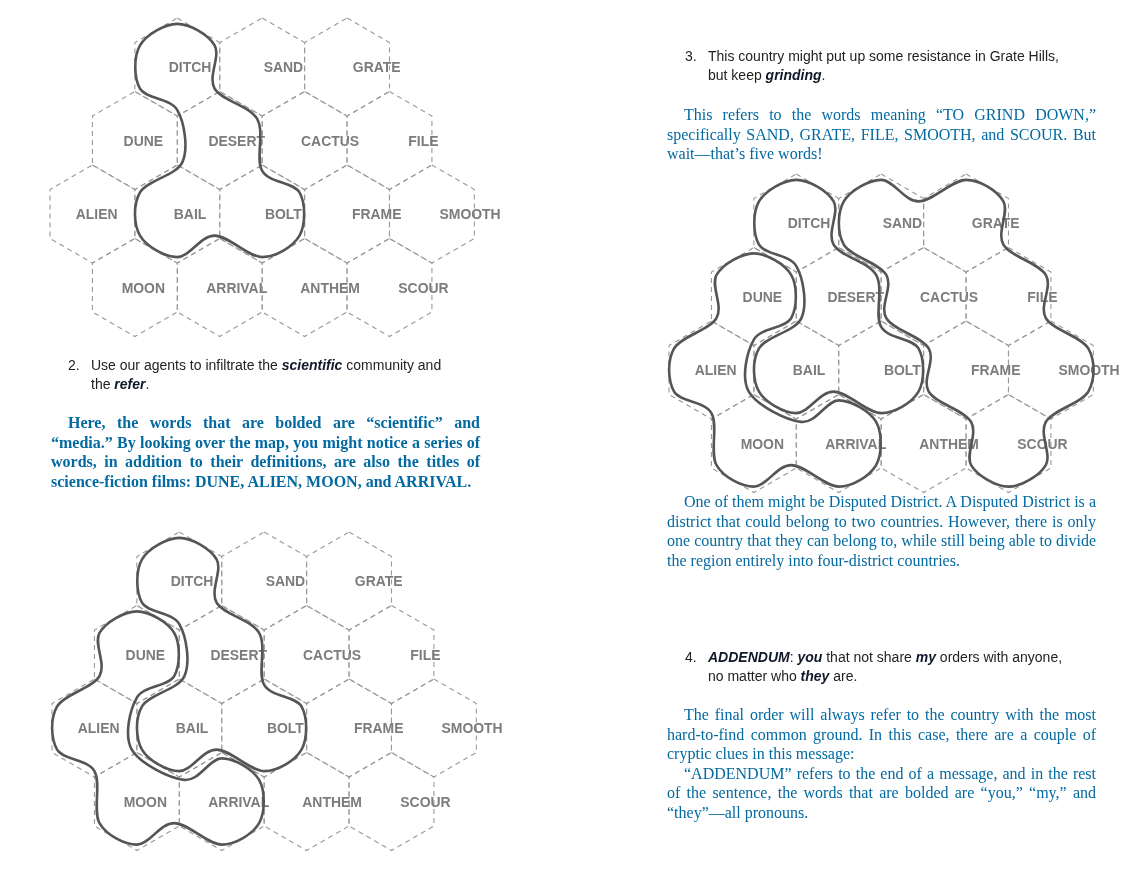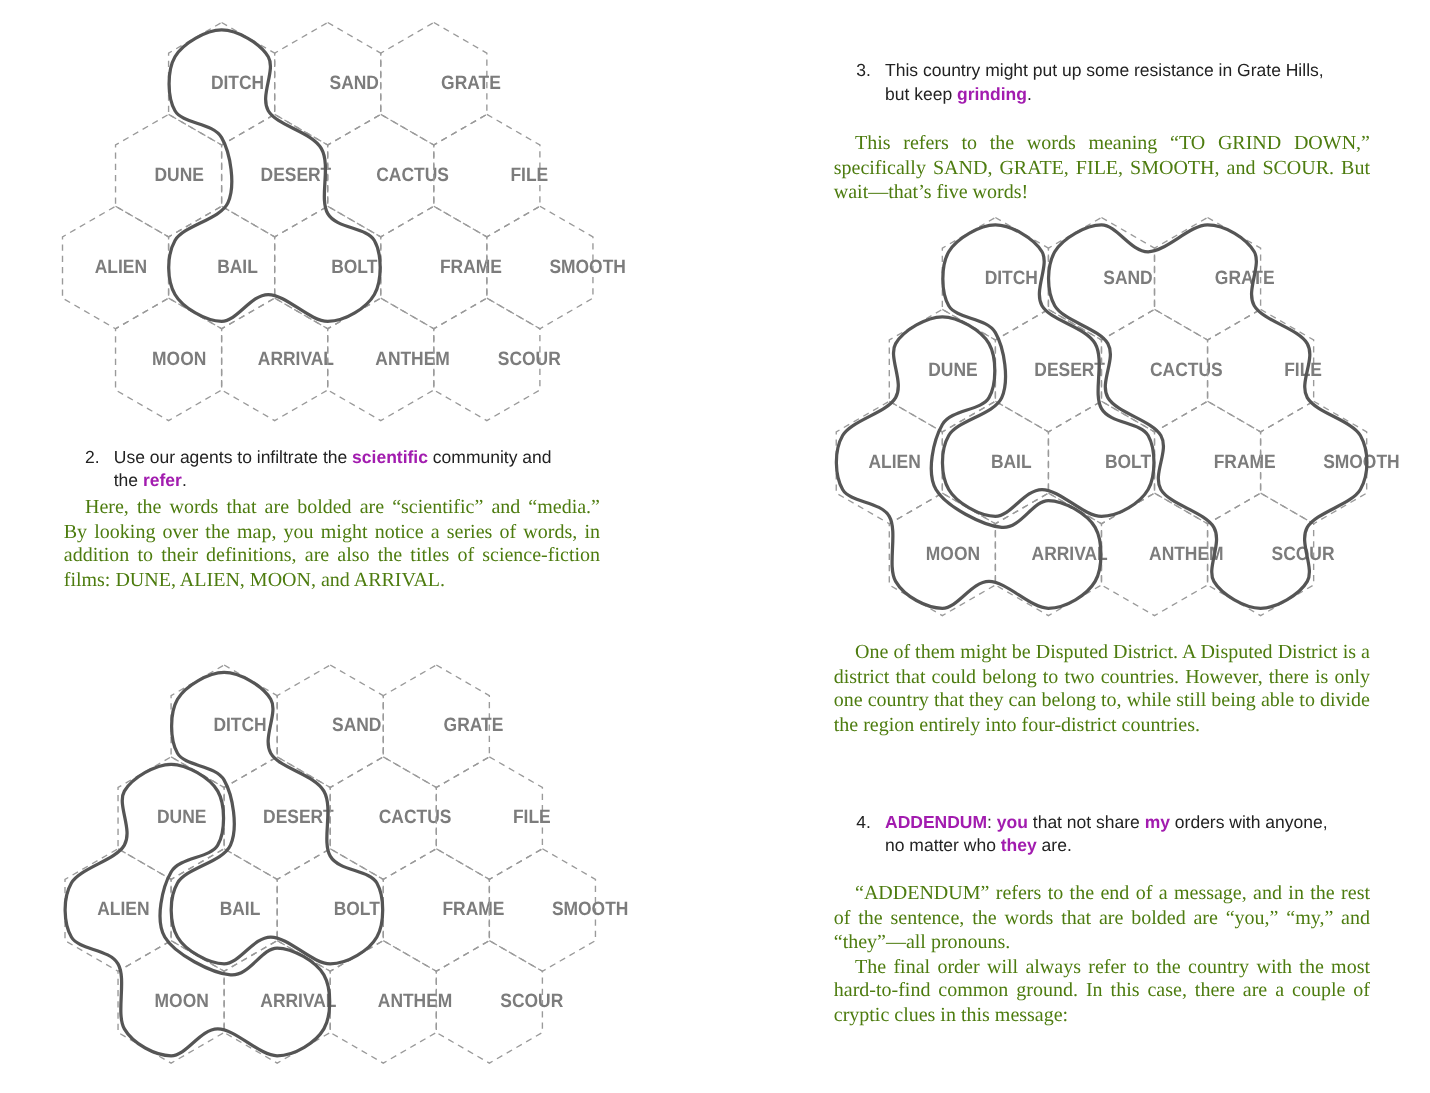--- a/index.html
+++ b/index.html
@@ -8,22 +8,22 @@
   .page-left { left:0; width:572px; }
   .page-right { left:572px; width:572px; }
   .map { position:absolute; }
   .map svg { display:block; overflow:visible; }
   .hex { fill:none; stroke:#9a9a9a; stroke-width:1.1; stroke-dasharray:5 4; }
   .hex-label { font-family:"Liberation Sans", sans-serif; font-weight:bold; font-size:15.5px; fill:#7c7c7c; text-anchor:middle; dominant-baseline:central; transform-box:fill-box; transform-origin:center; }
   .border { fill:none; stroke:#555555; stroke-width:2.6; stroke-linejoin:round; stroke-linecap:round; }
   .order { position:absolute; font-family:"Liberation Sans", sans-serif; font-size:14px; line-height:19px; color:#222; }
   .order .num { position:absolute; left:0; top:0; }
   .order .txt { margin-left:23px; display:block; }
-  .order b { font-weight:bold; color:#a21caf; }
-  .prose { position:absolute; font-family:"Liberation Serif", serif; font-size:16px; line-height:19.6px; color:#4d7c0f; text-align:justify; }
+  .order b { font-weight:bold; color:#0f172a;font-style:italic; }
+  .prose { position:absolute; font-family:"Liberation Serif", serif; font-size:16px; line-height:19.6px; color:#0369a1; text-align:justify; }
   .prose p { margin:0; text-indent:17px; }
 </style>
 </head>
 <body>
 
 <div class="page page-left">
   <div class="map" id="map-1" style="left:48px; top:16px;">
       <svg width="428.3524478543749" height="322.5">
         <g transform="translate(2,2)">
           <polygon points="127.30573435631247,0 169.74097914174996,24.500000000000004 169.74097914174996,73.5 127.30573435631247,98 84.87048957087498,73.5 84.87048957087498,24.499999999999993" class="hex"></polygon>
@@ -61,21 +61,21 @@
           <path d="M127.3,5.9 C139.8,5.9 158.4,16.7 164.6,27.4 C170.9,38.2 157.6,58.3 164.6,70.6 C171.7,82.8 199.2,87.2 207.1,100.9 C215.0,114.7 205.1,140.6 212.2,152.9 C219.2,165.1 243.3,163.7 249.5,174.4 C255.7,185.2 255.7,206.8 249.5,217.6 C243.3,228.3 226.3,239.1 212.2,239.1 C198.0,239.1 178.8,217.6 164.6,217.6 C150.5,217.6 139.8,239.1 127.3,239.1 C114.9,239.1 96.2,228.3 90.0,217.6 C83.7,206.8 82.9,186.7 90.0,174.4 C97.0,162.2 126.2,157.8 132.4,144.1 C138.6,130.3 134.4,104.4 127.3,92.1 C120.2,79.9 96.2,81.3 90.0,70.6 C83.7,59.8 83.7,38.2 90.0,27.4 C96.2,16.7 114.9,5.9 127.3,5.9Z" class="border"></path>
         </g>
       </svg>
     </div>
 
   <div class="order" style="left:68px; top:356px; width:380px;">
     <span class="num">2.</span>
     <span class="txt"><span>Use our agents to infiltrate the </span><b>scientific</b><span> community and the </span><b>refer</b><span>.</span></span>
   </div>
 
-  <div class="prose" style="left:51px; top:396px; width:429px;">
+  <div class="prose" style="left:51px; top:413px; width:429px;font-weight:bold;">
     <p>Here, the words that are bolded are “scientific” and “media.” By looking over the map, you might notice a series of words, in addition to their definitions, are also the titles of science-fiction films: DUNE, ALIEN, MOON, and ARRIVAL.</p>
   </div>
 
   <div class="map" id="map-2" style="left:50px; top:530px;">
       <svg width="428.3524478543749" height="322.5">
         <g transform="translate(2,2)">
           <polygon points="127.30573435631247,0 169.74097914174996,24.500000000000004 169.74097914174996,73.5 127.30573435631247,98 84.87048957087498,73.5 84.87048957087498,24.499999999999993" class="hex"></polygon>
           <text x="127.30573435631247" y="49" class="hex-label" transform="translate(127.30573435631247,49) scale(0.9,1) translate(-127.30573435631247,-49)">DITCH</text>
           <polygon points="212.17622392718744,0 254.61146871262494,24.500000000000004 254.61146871262494,73.5 212.17622392718744,98 169.74097914174993,73.5 169.74097914174996,24.499999999999993" class="hex"></polygon>
           <text x="212.17622392718744" y="49" class="hex-label" transform="translate(212.17622392718744,49) scale(0.9,1) translate(-212.17622392718744,-49)">SAND</text>
@@ -159,26 +159,26 @@
           <text x="254.6114687126249" y="269.5" class="hex-label" transform="translate(254.6114687126249,269.5) scale(0.9,1) translate(-254.6114687126249,-269.5)">ANTHEM</text>
           <polygon points="339.4819582834999,220.5 381.9172030689374,245 381.9172030689374,294 339.4819582834999,318.5 297.04671349806245,294 297.04671349806245,245" class="hex"></polygon>
           <text x="339.4819582834999" y="269.5" class="hex-label" transform="translate(339.4819582834999,269.5) scale(0.9,1) translate(-339.4819582834999,-269.5)">SCOUR</text>
           <path d="M127.3,5.9 C139.8,5.9 158.4,16.7 164.6,27.4 C170.9,38.2 157.6,58.3 164.6,70.6 C171.7,82.8 199.2,87.2 207.1,100.9 C215.0,114.7 205.1,140.6 212.2,152.9 C219.2,165.1 243.3,163.7 249.5,174.4 C255.7,185.2 255.7,206.8 249.5,217.6 C243.3,228.3 226.3,239.1 212.2,239.1 C198.0,239.1 178.8,217.6 164.6,217.6 C150.5,217.6 139.8,239.1 127.3,239.1 C114.9,239.1 96.2,228.3 90.0,217.6 C83.7,206.8 82.9,186.7 90.0,174.4 C97.0,162.2 126.2,157.8 132.4,144.1 C138.6,130.3 134.4,104.4 127.3,92.1 C120.2,79.9 96.2,81.3 90.0,70.6 C83.7,59.8 83.7,38.2 90.0,27.4 C96.2,16.7 114.9,5.9 127.3,5.9Z" class="border"></path>
           <path d="M84.9,79.4 C97.3,79.4 116.0,90.2 122.2,100.9 C128.4,111.7 128.4,133.3 122.2,144.1 C116.0,154.8 91.9,153.4 84.9,165.6 C77.8,177.9 71.9,203.8 79.8,217.6 C87.7,231.3 117.4,246.5 132.4,247.9 C147.4,249.4 157.3,226.4 169.7,226.4 C182.2,226.4 200.9,237.2 207.1,247.9 C213.3,258.7 213.3,280.3 207.1,291.1 C200.9,301.8 183.9,312.6 169.7,312.6 C155.6,312.6 136.4,291.1 122.2,291.1 C108.1,291.1 97.3,312.6 84.9,312.6 C72.4,312.6 54.6,303.3 47.5,291.1 C40.5,278.8 49.5,251.4 42.4,239.1 C35.4,226.9 11.3,228.3 5.1,217.6 C-1.1,206.8 -2.0,186.7 5.1,174.4 C12.2,162.2 40.5,156.3 47.5,144.1 C54.6,131.8 41.3,111.7 47.5,100.9 C53.8,90.2 72.4,79.4 84.9,79.4Z" class="border"></path>
           <path d="M212.2,5.9 C224.6,5.9 235.4,27.4 249.5,27.4 C263.7,27.4 282.9,5.9 297.0,5.9 C311.2,5.9 328.2,16.7 334.4,27.4 C340.6,38.2 327.3,58.3 334.4,70.6 C341.5,82.8 369.8,88.7 376.8,100.9 C383.9,113.2 369.8,131.8 376.8,144.1 C383.9,156.3 412.2,162.2 419.3,174.4 C426.3,186.7 426.3,205.3 419.3,217.6 C412.2,229.8 383.9,235.7 376.8,247.9 C369.8,260.2 383.0,280.3 376.8,291.1 C370.6,301.8 351.9,312.6 339.5,312.6 C327.0,312.6 308.4,301.8 302.1,291.1 C295.9,280.3 309.2,260.2 302.1,247.9 C295.1,235.7 266.8,229.8 259.7,217.6 C252.6,205.3 266.8,186.7 259.7,174.4 C252.6,162.2 224.3,156.3 217.3,144.1 C210.2,131.8 224.3,113.2 217.3,100.9 C210.2,88.7 181.9,82.8 174.8,70.6 C167.8,58.3 168.6,38.2 174.8,27.4 C181.1,16.7 199.7,5.9 212.2,5.9Z" class="border"></path>
         </g>
       </svg>
     </div>
 
-  <div class="prose" style="left:95px; top:512px; width:429px;">
+  <div class="prose" style="left:95px; top:492px; width:429px;">
     <p>One of them might be Disputed District. A Disputed District is a district that could belong to two countries. However, there is only one country that they can belong to, while still being able to divide the region entirely into four-district countries.</p>
   </div>
 
   <div class="order" style="left:113px; top:648px; width:380px;">
     <span class="num">4.</span>
     <span class="txt"><b>ADDENDUM</b><span>: </span><b>you</b><span> that not share </span><b>my</b><span> orders with anyone, no matter who </span><b>they</b><span> are.</span></span>
   </div>
 
   <div class="prose" style="left:95px; top:705px; width:429px;">
+    <p>The final order will always refer to the country with the most hard-to-find common ground. In this case, there are a couple of cryptic clues in this message:</p>
     <p>“ADDENDUM” refers to the end of a message, and in the rest of the sentence, the words that are bolded are “you,” “my,” and “they”—all pronouns.</p>
-    <p>The final order will always refer to the country with the most hard-to-find common ground. In this case, there are a couple of cryptic clues in this message:</p>
   </div>
 </div>
 
 </body></html>

